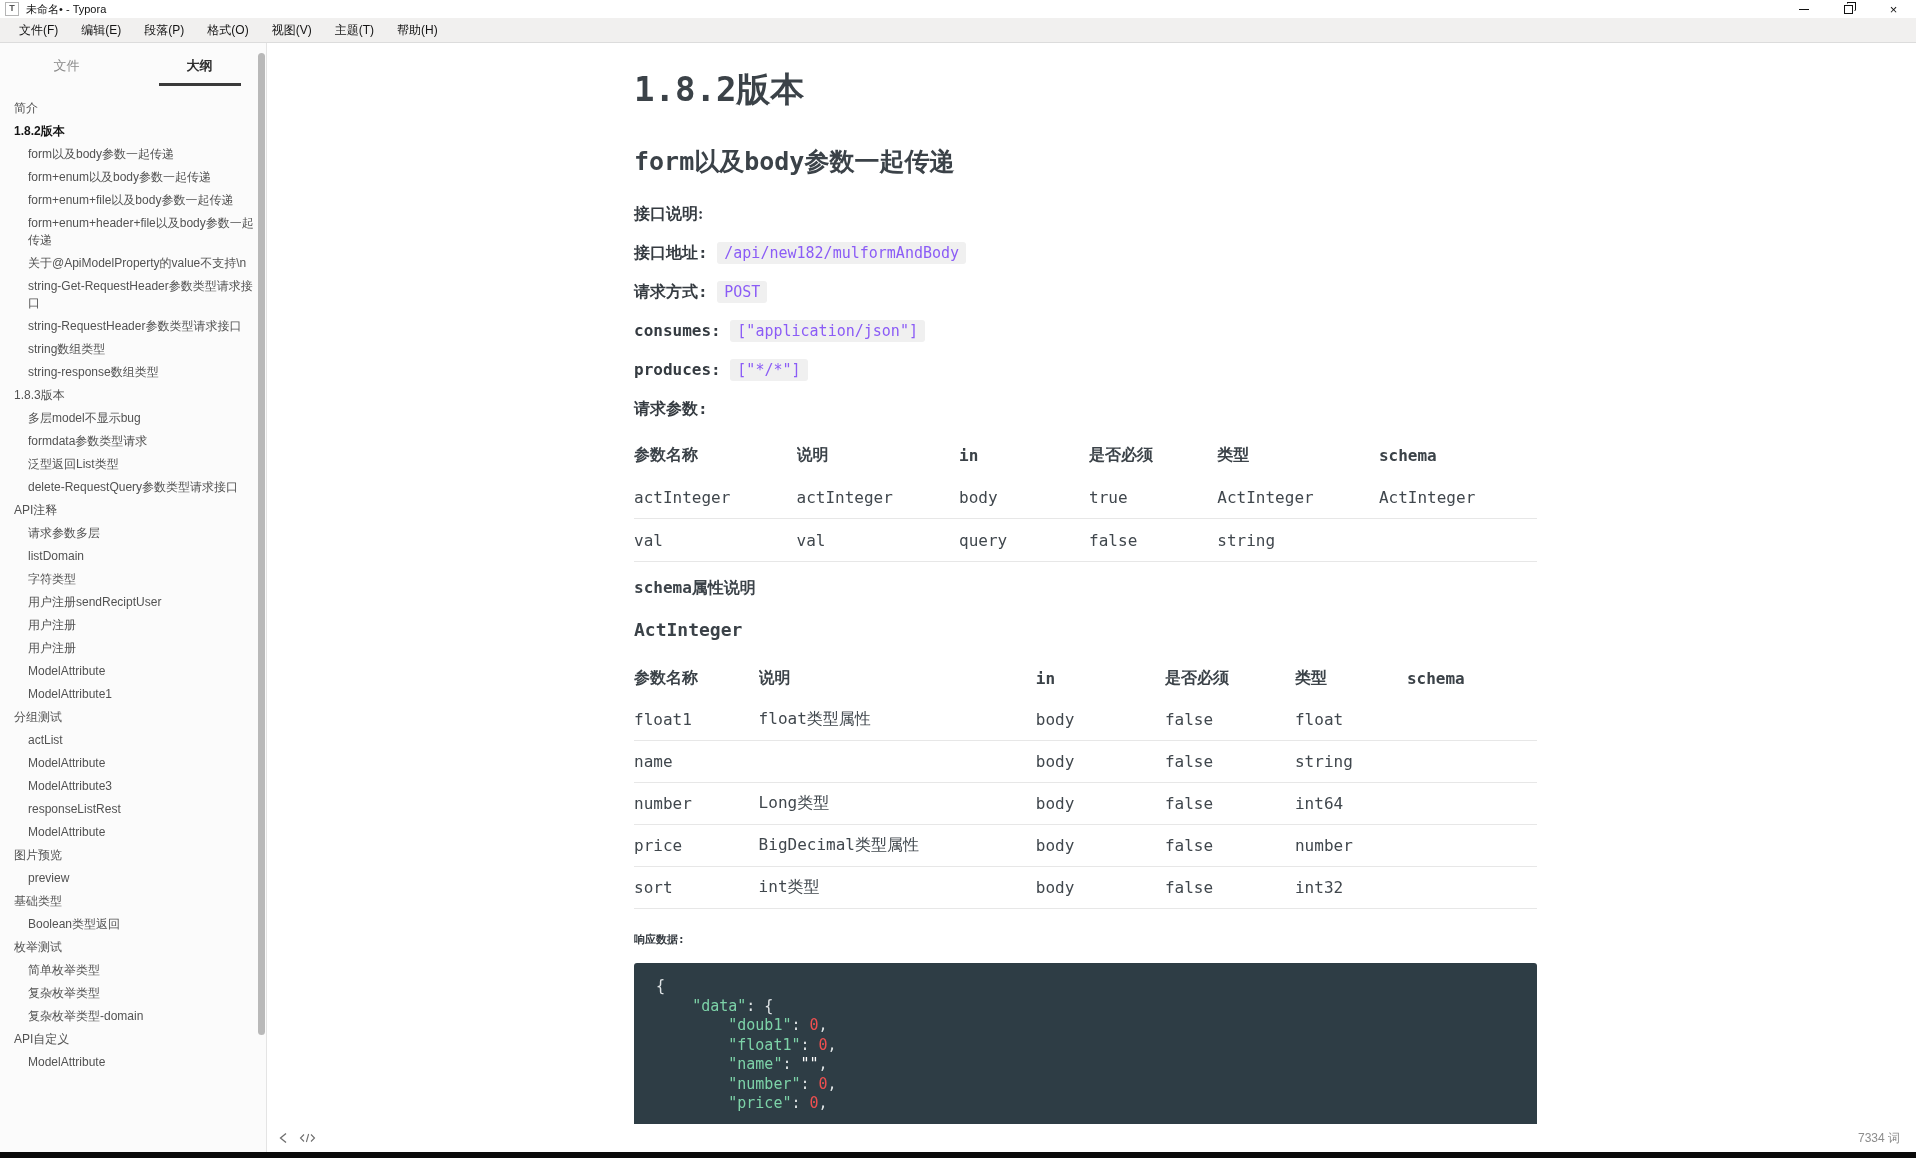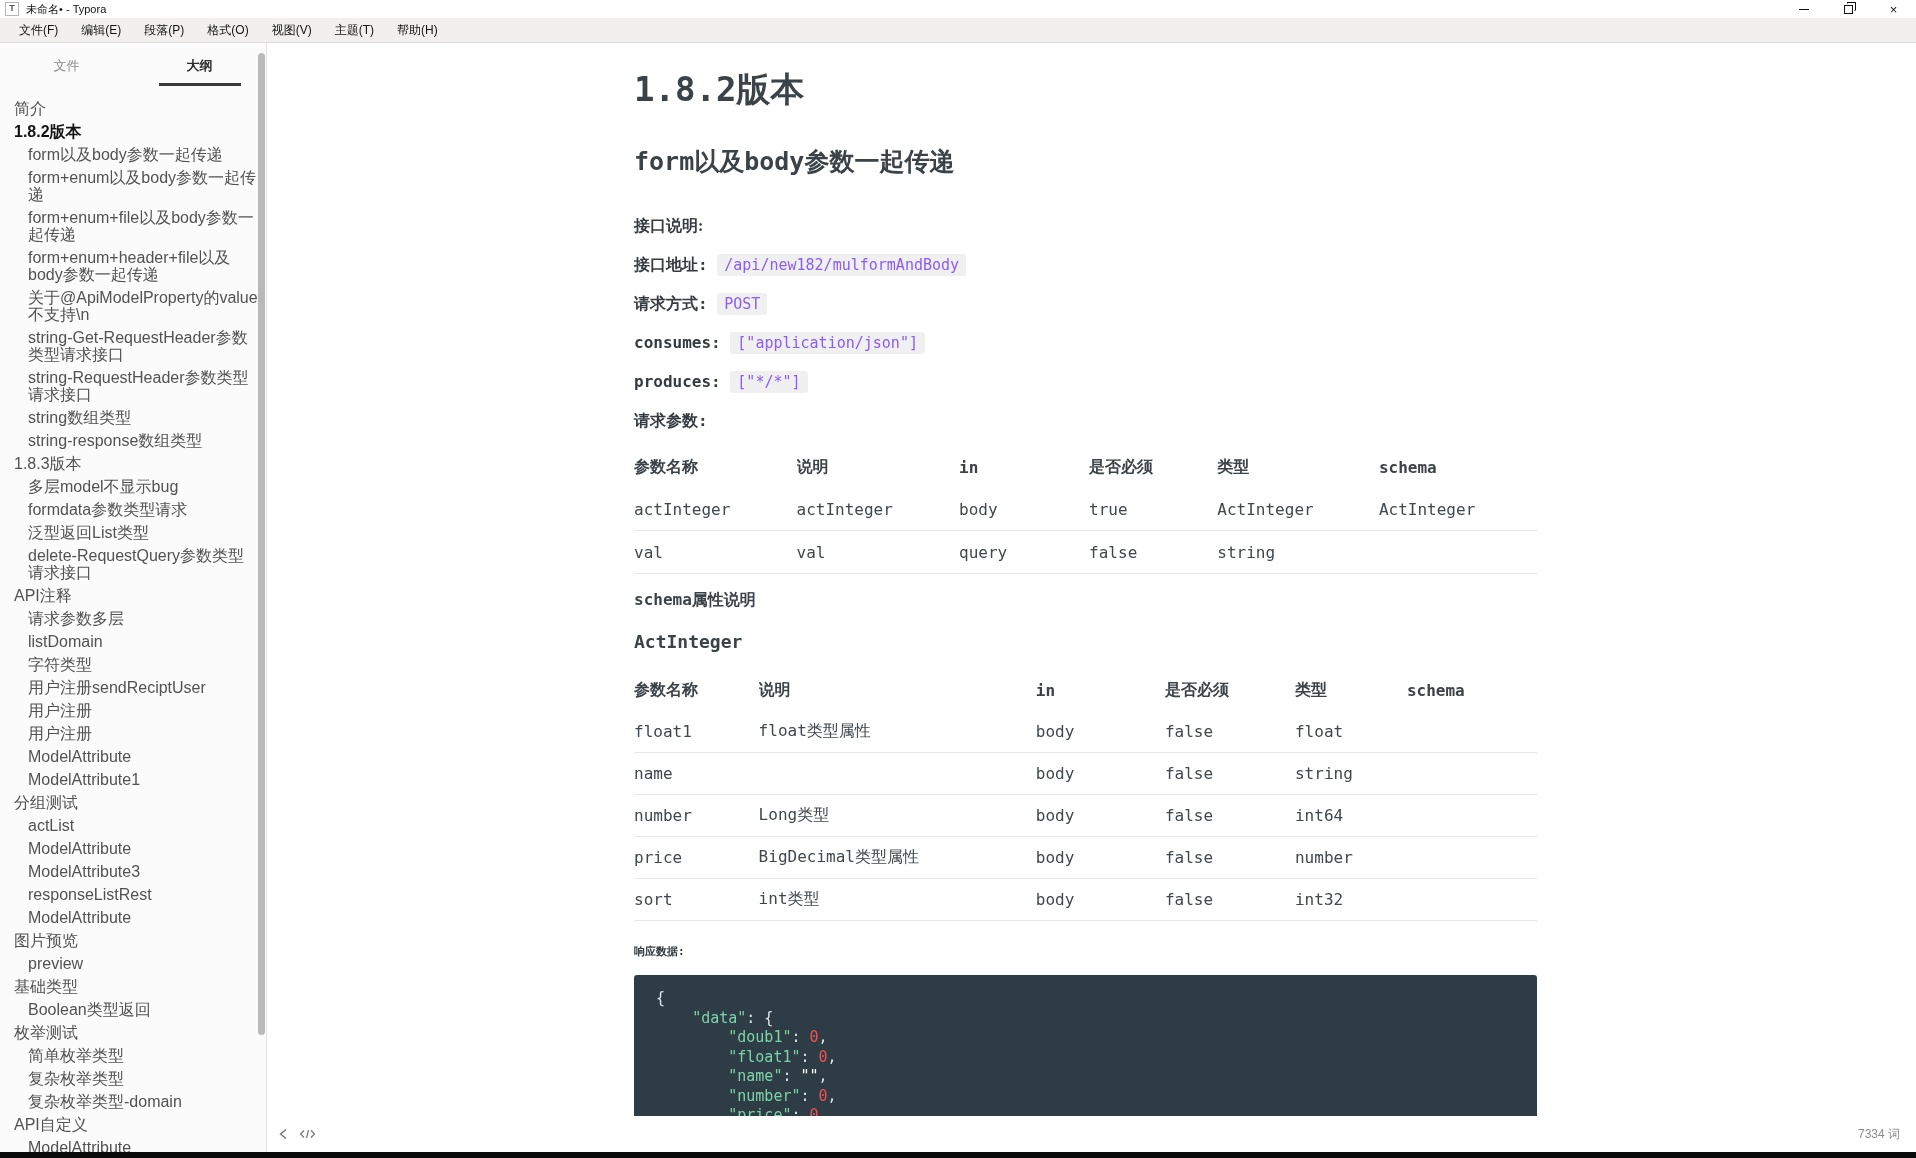--- a/index.html
+++ b/index.html
@@ -24,33 +24,33 @@
   .menu-item{font-size:12px;color:#141414;padding:3px 7px;margin-right:9px;}
 
   
   .sidebar{position:absolute;top:43px;left:0;width:266px;bottom:6px;background:#fbfbfb;border-right:1px solid #e4e4e4;overflow:hidden;}
   .tabs{display:flex;height:41px;}
   .tab{flex:1;display:flex;align-items:flex-start;justify-content:center;padding-top:14px;font-size:13px;color:#8a8a8a;cursor:default;}
   .tab .tab-inner{padding:0 28px 8px 28px;}
   .tab.active{color:#2e2e2e;font-weight:bold;}
   .tab.active .tab-inner{border-bottom:3px solid #3a3a3a;font-family:Liberation Mono, monospace;}
   .outline{padding:13px 8px 0 0;}
-  .ol-item{font-size:16px;line-height:17px;padding:3px 0;color:#525252;cursor:default;}
+  .ol-item{font-size:12px;line-height:17px;padding:3px 0;color:#525252;cursor:default;}
   .ol-item.lvl1{margin-left:14px;}
   .ol-item.lvl2{margin-left:28px;}
   .ol-item.current{font-weight:bold;color:#141414;}
   .side-scroll{position:absolute;top:10px;right:1px;width:7px;height:982px;background:#b9b9b9;border-radius:4px;}
 
   
   .content{position:absolute;top:43px;left:267px;right:0;bottom:0;background:#fff;overflow:hidden;}
   .doc{width:903px;margin-left:367px;color:#40474d;font-family:"DejaVu Sans Mono","Liberation Mono",monospace;}
   .doc h1{font-size:34px;line-height:40px;margin:26px 0 0 0;font-weight:bold;color:#3b4248;}
   .doc h2{font-size:25px;line-height:30px;margin:38px 0 0 0;font-weight:bold;color:#3b4248;}
   .doc p.field{font-size:16px;line-height:22px;margin:17px 0 0 0;}
-  .doc p.field.first{margin-top:38px;font-family:Liberation Serif, serif;}
+  .doc p.field.first{margin-top:26px;font-family:Liberation Serif, serif;}
   .doc p.field strong{color:#353b41;}
   .inline-code{font-family:inherit;background:#f0f0f0;border-radius:3px;padding:2px 7px;font-size:15px;color:#8b5cf6;}
   .doc h3{font-size:16px;line-height:20px;margin:16px 0 0 0;font-weight:bold;color:#3b4248;}
   .doc h4{font-size:18px;line-height:24px;margin:20px 0 0 0;font-weight:bold;color:#3b4248;}
   table{border-collapse:collapse;width:903px;table-layout:fixed;}
   table.t1{margin-top:14px;}
   table.t2{margin-top:16px;}
   th,td{text-align:left;font-size:16px;padding:0;height:42px;vertical-align:middle;font-weight:normal;overflow:hidden;white-space:nowrap;}
   table.t2 th,table.t2 td{height:41px;}
   th{font-weight:bold;color:#3b4248;}
@@ -58,21 +58,21 @@
   .t1 col:nth-child(1){width:18%;}  .t1 col:nth-child(2){width:18%;}  .t1 col:nth-child(3){width:14.4%;}
   .t1 col:nth-child(4){width:14.2%;}.t1 col:nth-child(5){width:17.9%;}.t1 col:nth-child(6){width:17.5%;}
   .t2 col:nth-child(1){width:13.8%;}.t2 col:nth-child(2){width:30.7%;}.t2 col:nth-child(3){width:14.3%;}
   .t2 col:nth-child(4){width:14.4%;}.t2 col:nth-child(5){width:12.4%;}.t2 col:nth-child(6){width:14.4%;}
   .resp-label{font-size:11px;line-height:22px;margin:20px 0 0 0;font-weight:bold;color:#353b41;}
   .code-block{margin-top:12px;background:#2e3d45;border-radius:3px;padding:14px 16px 14px 22px;width:865px;}
   .code-line{font-size:15px;line-height:19.5px;white-space:pre;font-family:"DejaVu Sans Mono","Liberation Mono",monospace;}
   .tok-p{color:#dfe4e6;} .tok-k{color:#7dd3a8;} .tok-n{color:#ef5050;} .tok-s{color:#ffffff;}
 
   
-  .statusbar{position:absolute;left:267px;right:0;bottom:6px;height:36px;background:#fff;display:flex;align-items:center;}
+  .statusbar{position:absolute;left:267px;right:0;bottom:6px;height:28px;background:#fff;display:flex;align-items:center;}
   .status-icons{display:flex;align-items:center;margin-left:10px;}
   .sicon{margin-right:10px;display:flex;align-items:center;cursor:default;}
   .word-count{margin-left:auto;margin-right:16px;font-size:12px;color:#8c8c8c;}
   .taskbar-strip{position:absolute;left:0;right:0;bottom:0;height:6px;background:#0a0a0a;}
 </style>
 </head>
 <body>
 
 <div class="titlebar">
   <div class="app-icon">T</div>

